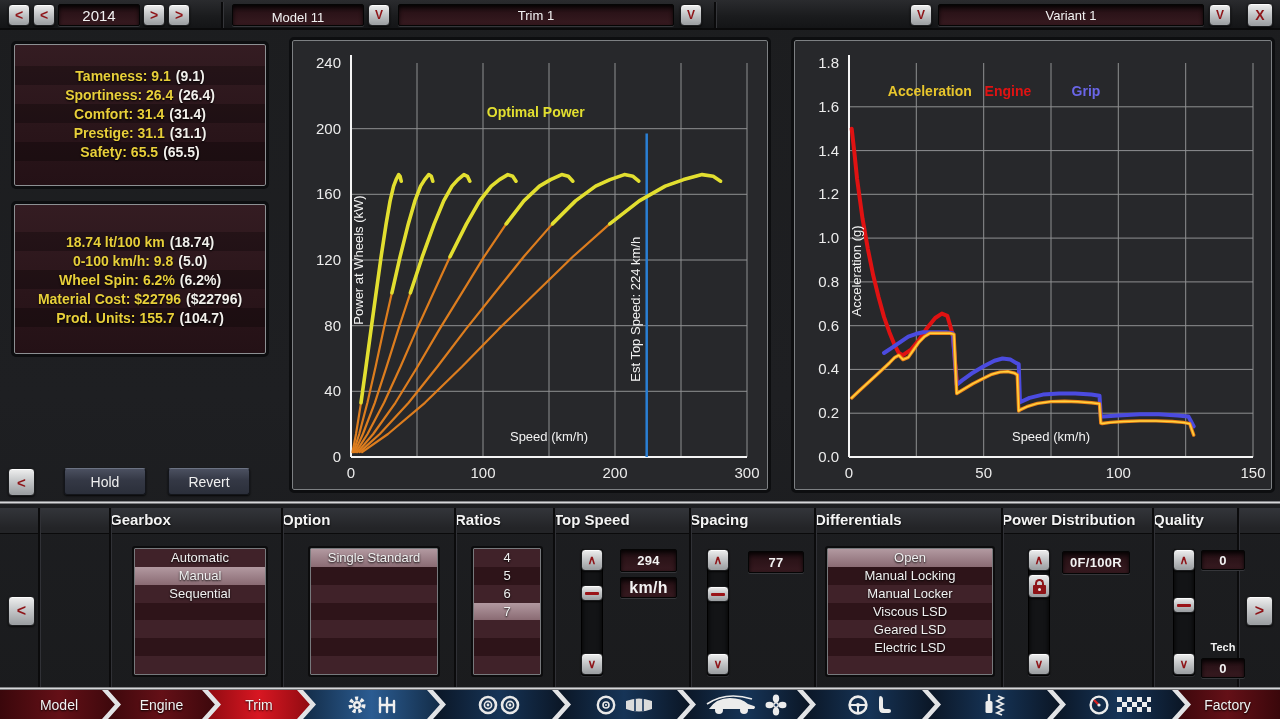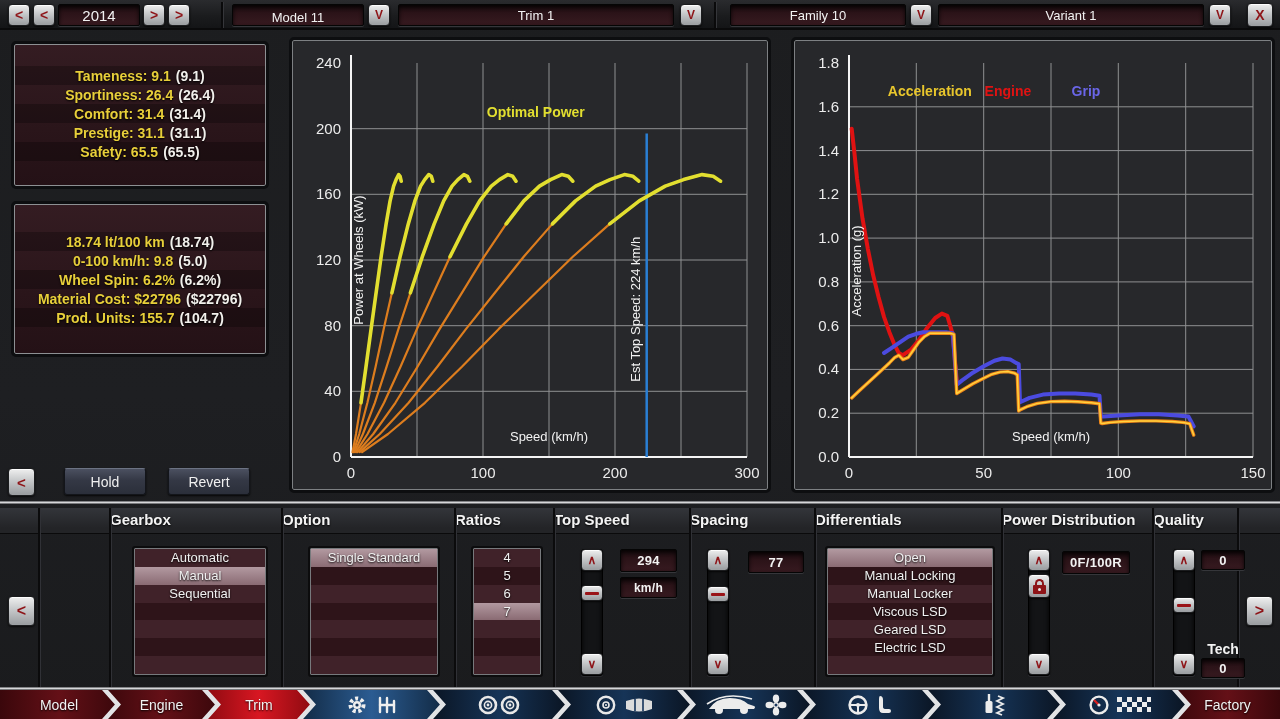--- a/index.html
+++ b/index.html
@@ -59,21 +59,21 @@
               box-shadow:inset 0 2px 5px #000,0 1px 0 #34353a;}
   .sbtn{position:absolute;width:22px;height:22px;font-size:12px;}
   .shandle{position:absolute;width:22px;height:16px;flex-direction:column;}
   .shandle .rline{width:14px;height:3px;background:#9a1418;border-radius:1px;}
   .vbox{position:absolute;font-weight:bold;font-size:13px;letter-spacing:.3px;}
   .locky{flex-direction:column;}
   .shackle{width:9px;height:7px;border:2px solid #8e1418;border-bottom:none;border-radius:5px 5px 0 0;}
   .lockbody{width:13px;height:9px;background:#8e1418;border-radius:1px;margin-top:-1px;
             display:flex;align-items:center;justify-content:center;}
   .lockdot{width:3px;height:3px;background:#e8e8e8;border-radius:50%;}
-  .techlabel{position:absolute;color:#f2f2f2;font-size:14px;font-weight:bold;text-align:center;}
+  .techlabel{position:absolute;color:#f2f2f2;font-size:11px;font-weight:bold;text-align:center;}
   
   #tabbar{position:absolute;left:0;top:690px;width:1280px;height:29px;background:#07080b;}
   .tab{position:absolute;top:0;height:29px;display:flex;align-items:center;justify-content:center;
        gap:7px;color:#f2f2f2;font-size:14px;text-shadow:0 1px 2px #000;cursor:pointer;}
   .tab-red{background:linear-gradient(90deg,#3a070b,#641017 50%,#3a070b);}
   .tab-redbright{background:linear-gradient(90deg,#8c0a10,#d81722 50%,#8c0a10);}
   .tab-blue{background:linear-gradient(90deg,#0a1422,#163457 50%,#0a1422);}
   .tab-bluebright{background:linear-gradient(90deg,#122a44,#2b5c92 50%,#122a44);}
   .chev{position:absolute;top:0;height:29px;width:19px;background:#e2e3e5;
         clip-path:polygon(0 0,32% 0,100% 50%,32% 100%,0 100%,68% 50%);}
@@ -110,23 +110,20 @@
       </div>
     <div class="darkfield" style="position:absolute;left:398px;top:4px;width:276px;height:22px;">
         <span>Trim 1</span>
       </div>
     <div class="metal sbtn" style="left:680px;top:4px;height:22px;">
         <span>V</span>
       </div>
 
     <div class="vsep" style="left:714px;"></div>
 
-    <div class="darkfield" style="position:absolute;left:730px;top:4px;width:176px;height:22px;">
-        <span>Family 10</span>
-      </div>
     <div class="metal sbtn" style="left:910px;top:4px;height:22px;">
         <span>V</span>
       </div>
     <div class="darkfield" style="position:absolute;left:938px;top:4px;width:266px;height:22px;">
         <span>Variant 1</span>
       </div>
     <div class="metal sbtn" style="left:1209px;top:4px;height:22px;">
         <span>V</span>
       </div>
 
@@ -320,21 +317,21 @@
     </div>
   <div class="metal shandle" style="left:581px;top:585px;">
       <div class="rline"></div>
     </div>
   <div class="metal sbtn" style="left:581px;top:653px;">
       <span>∨</span>
     </div>
   <div class="vbox darkfield" style="left:620px;top:549px;width:57px;height:23px;">
       <span>294</span>
     </div>
-  <div class="vbox darkfield" style="left:620px;top:577px;width:57px;height:21px;font-size:12px;">
+  <div class="vbox darkfield" style="left:620px;top:577px;width:57px;height:21px;font-size:16px;">
       <span>km/h</span>
     </div>
 
   <div class="sliderchan" style="left:707px;top:549px;height:127px;"></div>
   <div class="metal sbtn" style="left:707px;top:549px;">
       <span>∧</span>
     </div>
   <div class="metal shandle" style="left:707px;top:586px;">
       <div class="rline"></div>
     </div>

